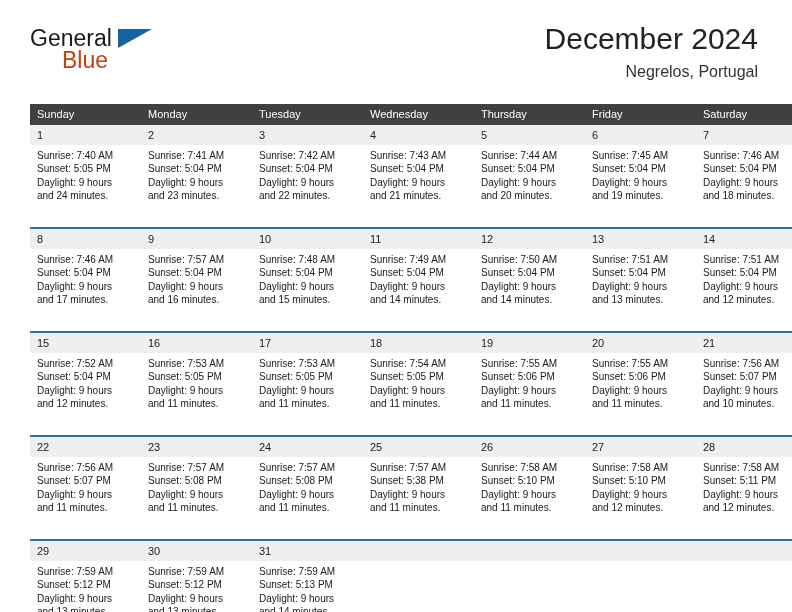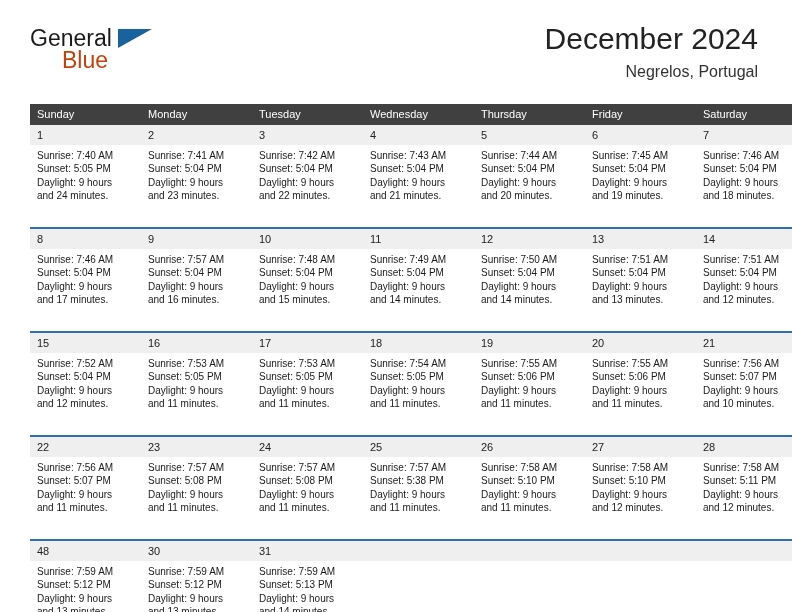--- a/index.html
+++ b/index.html
@@ -388,21 +388,21 @@
           </td>
           <td>
             <span class="cell-line">Sunrise: 7:58 AM</span>
             <span class="cell-line">Sunset: 5:11 PM</span>
             <span class="cell-line">Daylight: 9 hours</span>
             <span class="cell-line">and 12 minutes.</span>
           </td>
         </tr>
 
         <tr class="daynum-row">
-          <td>48</td>
+          <td>29</td>
           <td>30</td>
           <td>31</td>
           <td class="blank"></td>
           <td class="blank"></td>
           <td class="blank"></td>
           <td class="blank"></td>
         </tr>
         <tr class="info-row">
           <td>
             <span class="cell-line">Sunrise: 7:59 AM</span>

